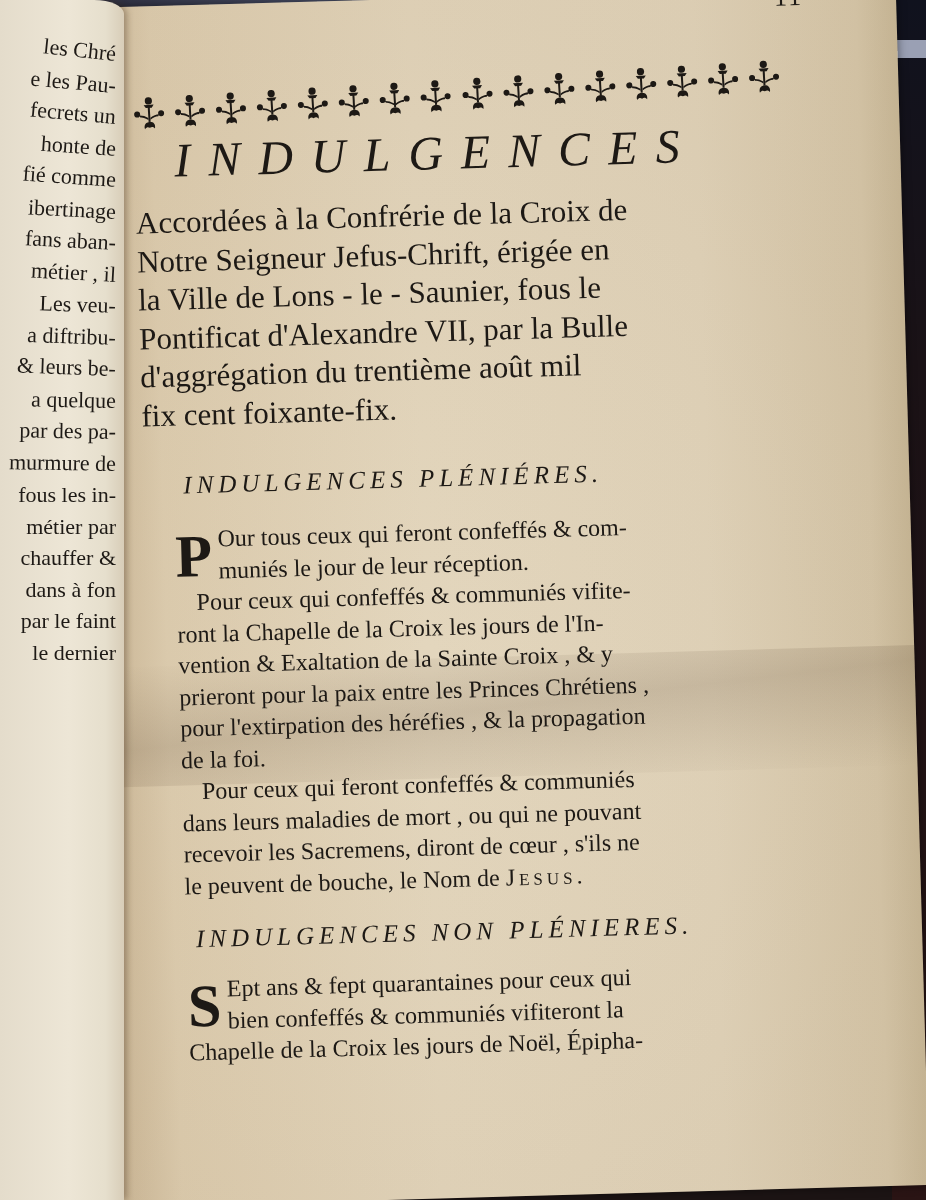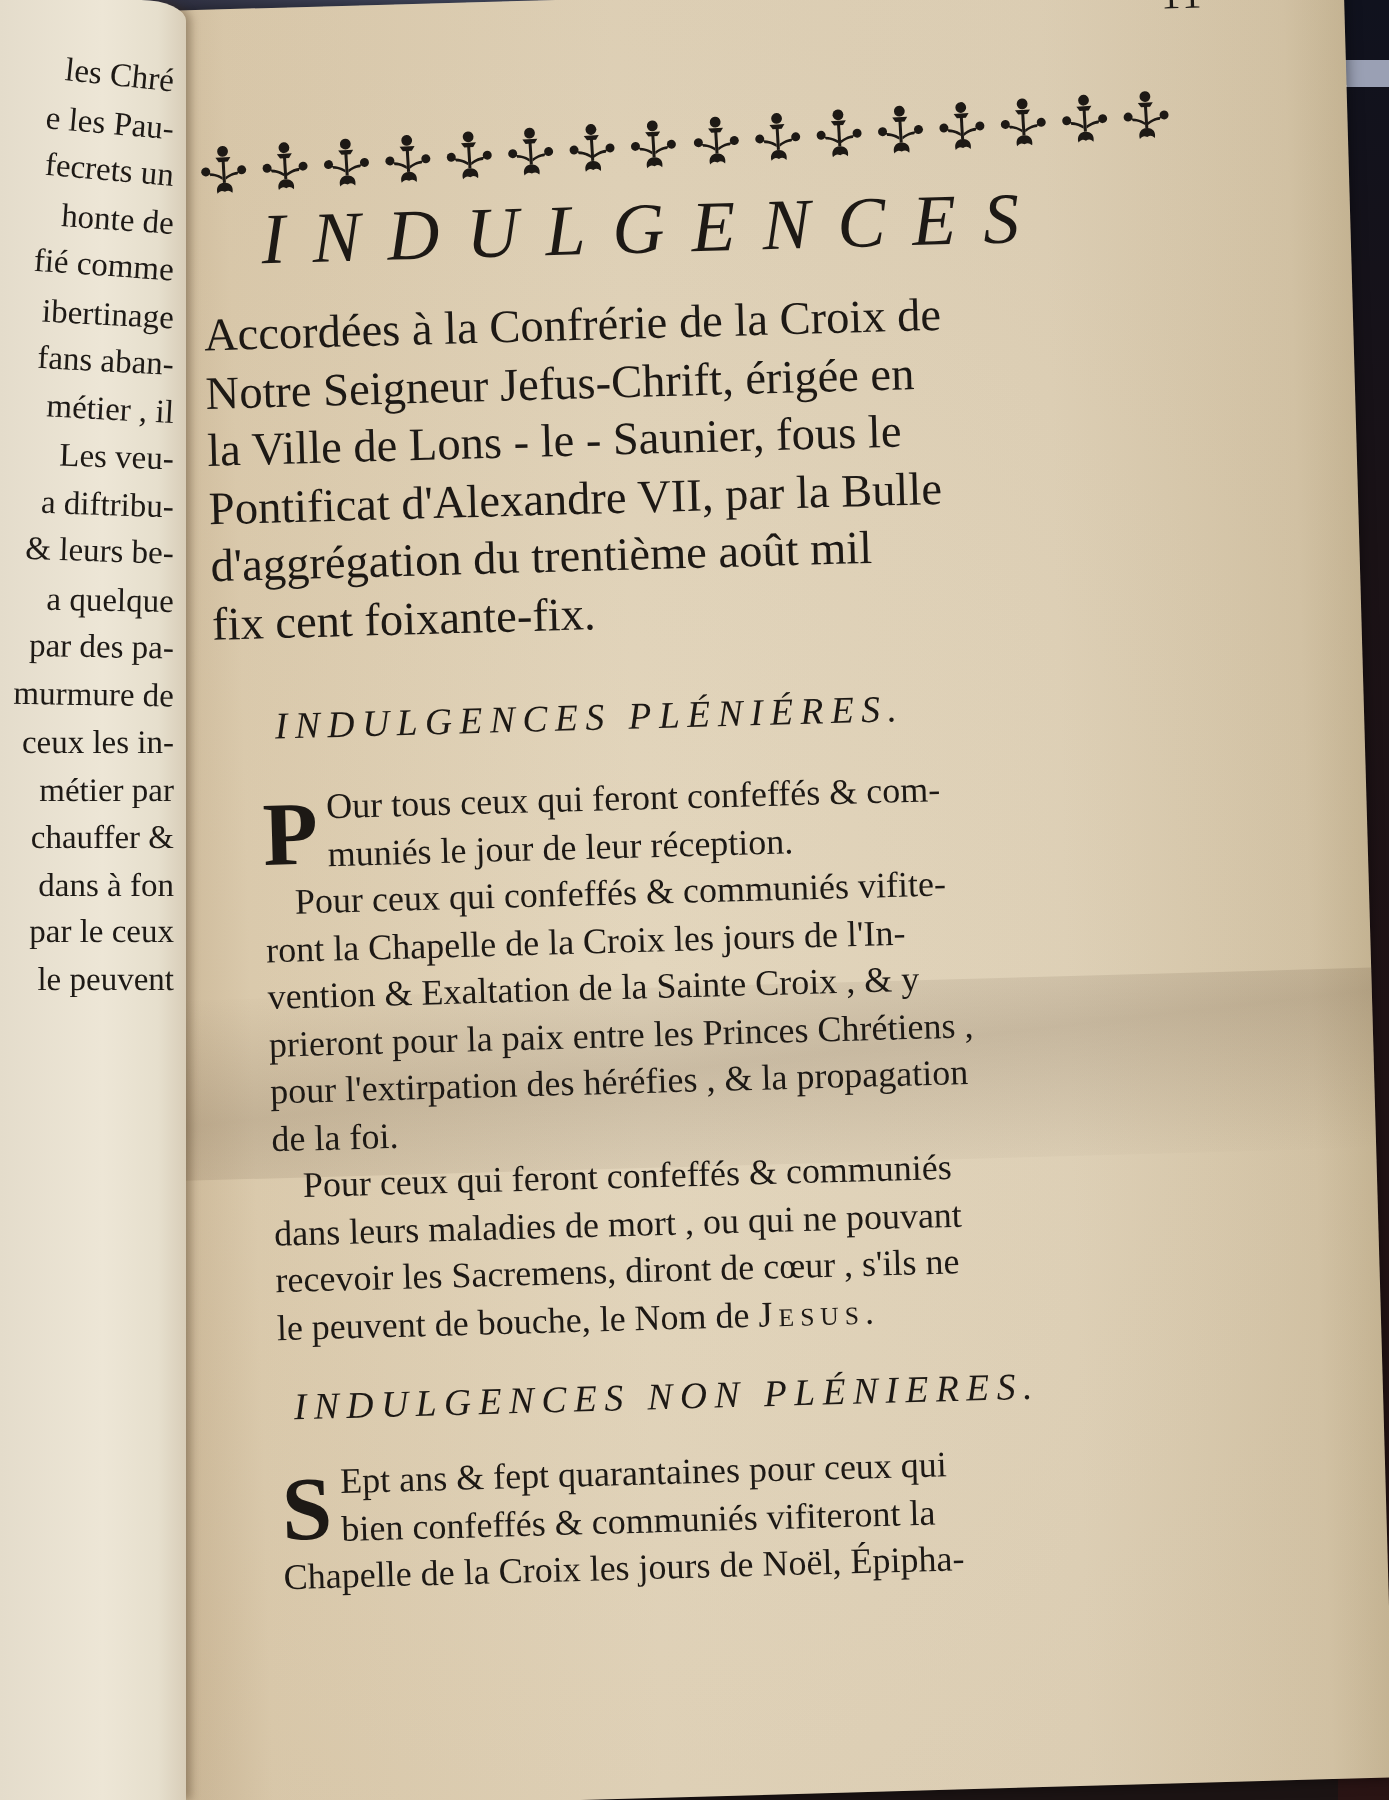--- a/index.html
+++ b/index.html
@@ -106,26 +106,26 @@
     <div style="transform:rotate(4deg)">fié comme</div>
     <div style="transform:rotate(3deg)">ibertinage</div>
     <div style="transform:rotate(3deg)">fans aban-</div>
     <div style="transform:rotate(3deg)">métier , il</div>
     <div style="transform:rotate(2deg)">Les veu-</div>
     <div style="transform:rotate(2deg)">a diftribu-</div>
     <div style="transform:rotate(2deg)">&amp; leurs be-</div>
     <div style="transform:rotate(1deg)">a quelque</div>
     <div style="transform:rotate(1deg)">par des pa-</div>
     <div style="transform:rotate(1deg)">murmure de</div>
-    <div>ceux les in-</div>
+    <div>fous les in-</div>
     <div>métier par</div>
     <div>chauffer &amp;</div>
     <div>dans à fon</div>
-    <div>par le ceux</div>
-    <div>le peuvent</div>
+    <div>par le faint</div>
+    <div>le dernier</div>
   </div>
 </div>
 
 <div class="main-page">
   <div class="page-shadow"></div>
   <div class="page-number">11</div>
 
   <div class="ornament-band" id="ornament">
       <span class="fleuron"><svg viewBox="0 0 34 36" width="34" height="36" xmlns="http://www.w3.org/2000/svg">
           <g fill="#1d1915">

